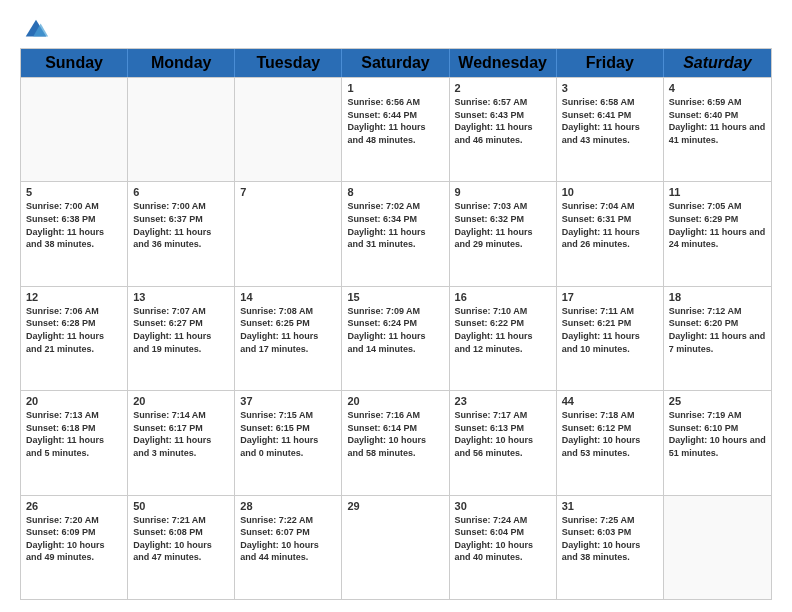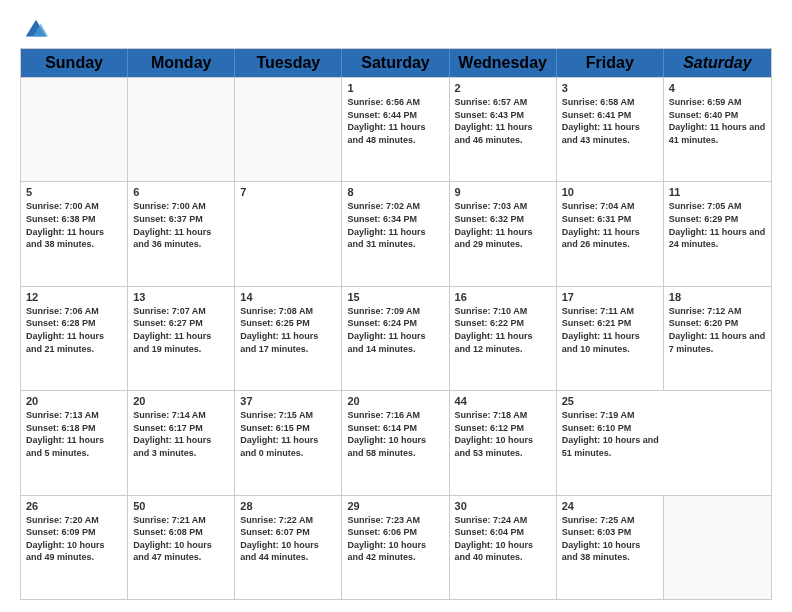--- a/index.html
+++ b/index.html
@@ -238,20 +238,24 @@
           </div>
           <div class="cal-cell">
             <div class="day-number">37</div>
             <div class="day-info">Sunrise: 7:15 AM<br>Sunset: 6:15 PM<br>Daylight: 11 hours and 0 minutes.</div>
           </div>
           <div class="cal-cell">
             <div class="day-number">20</div>
             <div class="day-info">Sunrise: 7:16 AM<br>Sunset: 6:14 PM<br>Daylight: 10 hours and 58 minutes.</div>
           </div>
           <div class="cal-cell">
+            <div class="day-number">23</div>
+            <div class="day-info">Sunrise: 7:17 AM<br>Sunset: 6:13 PM<br>Daylight: 10 hours and 56 minutes.</div>
+          </div>
+          <div class="cal-cell">
             <div class="day-number">44</div>
             <div class="day-info">Sunrise: 7:18 AM<br>Sunset: 6:12 PM<br>Daylight: 10 hours and 53 minutes.</div>
           </div>
           <div class="cal-cell">
             <div class="day-number">25</div>
             <div class="day-info">Sunrise: 7:19 AM<br>Sunset: 6:10 PM<br>Daylight: 10 hours and 51 minutes.</div>
           </div>
         </div>
         <div class="cal-row">
           <div class="cal-cell">
@@ -261,27 +265,26 @@
           <div class="cal-cell">
             <div class="day-number">50</div>
             <div class="day-info">Sunrise: 7:21 AM<br>Sunset: 6:08 PM<br>Daylight: 10 hours and 47 minutes.</div>
           </div>
           <div class="cal-cell">
             <div class="day-number">28</div>
             <div class="day-info">Sunrise: 7:22 AM<br>Sunset: 6:07 PM<br>Daylight: 10 hours and 44 minutes.</div>
           </div>
           <div class="cal-cell">
             <div class="day-number">29</div>
-            <div class="day-info">Sunrise: 7:23 AM<br>Sunset: 6:06 PM<br>Daylight: 10 hours and 42 minutes.</div>
           </div>
           <div class="cal-cell">
             <div class="day-number">30</div>
             <div class="day-info">Sunrise: 7:24 AM<br>Sunset: 6:04 PM<br>Daylight: 10 hours and 40 minutes.</div>
           </div>
           <div class="cal-cell">
-            <div class="day-number">24</div>
+            <div class="day-number">31</div>
             <div class="day-info">Sunrise: 7:25 AM<br>Sunset: 6:03 PM<br>Daylight: 10 hours and 38 minutes.</div>
           </div>
           <div class="cal-cell empty"></div>
         </div>
       </div>
   </div>
 </div>
 
 </body></html>

